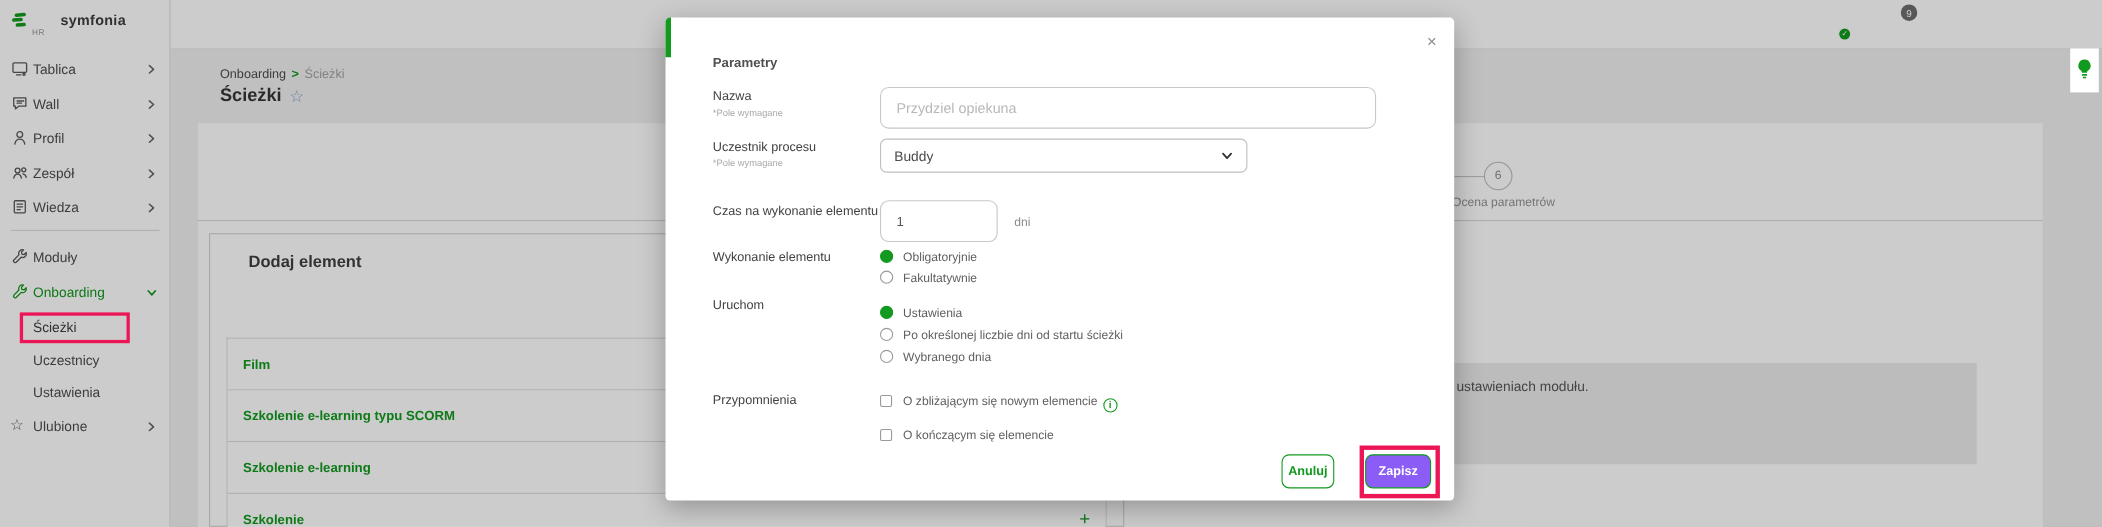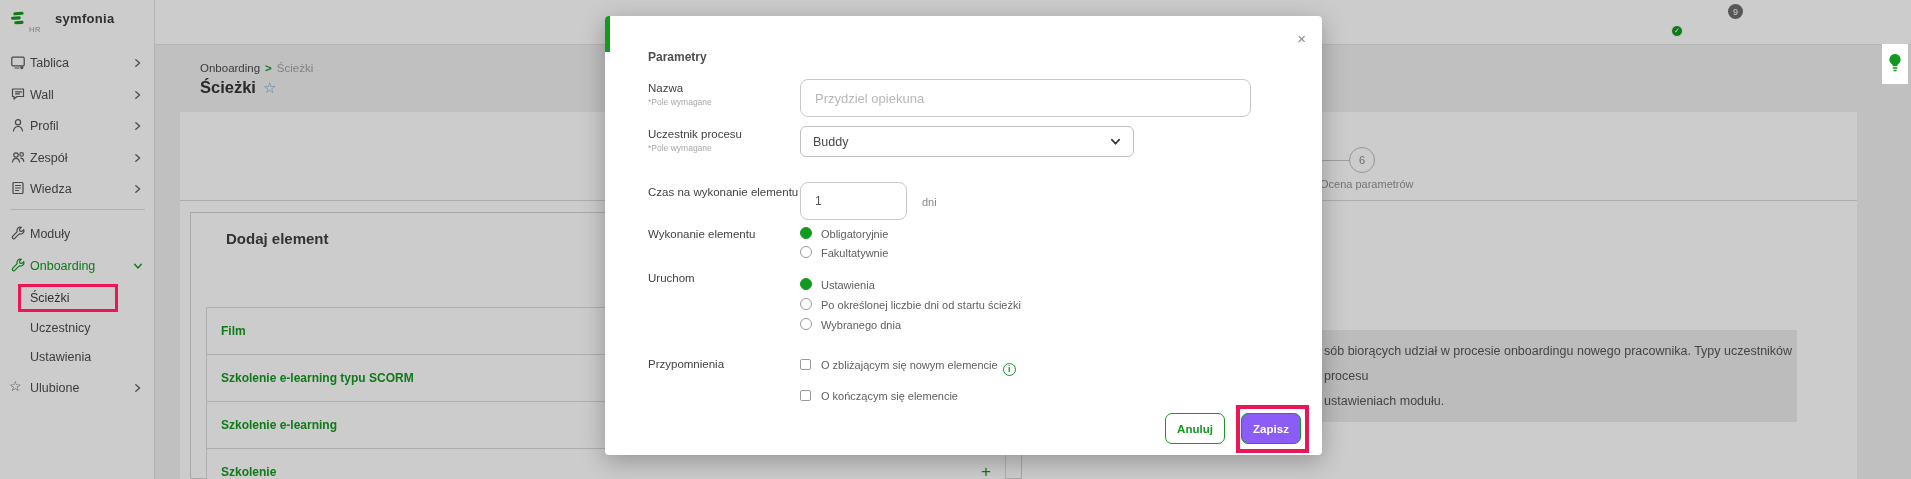--- a/index.html
+++ b/index.html
@@ -84,21 +84,21 @@
   .sel-val{font-size:12.5px;color:#4a4a4a;}
   .unit{position:absolute;font-size:11px;color:#8a8a8a;}
   .radio{position:absolute;width:12px;height:12px;border-radius:50%;border:1.5px solid #9a9a9a;background:#fff;cursor:pointer;}
   .radio.sel-on{background:#12991f;border-color:#12991f;}
   .opt-label{position:absolute;font-size:11px;color:#606060;}
   .cbox{position:absolute;width:11px;height:11px;border:1.5px solid #9a9a9a;border-radius:2px;background:#fff;cursor:pointer;}
   .info-ic{display:inline-flex;width:13px;height:13px;border:1.5px solid #12991f;border-radius:50%;color:#12991f;
     font-size:9px;font-weight:700;align-items:center;justify-content:center;vertical-align:-3px;margin-left:5px;font-style:normal;}
   .btn{position:absolute;height:31px;border-radius:7px;font-size:11.5px;font-weight:700;
     display:flex;align-items:center;justify-content:center;cursor:pointer;font-family:"Liberation Sans",sans-serif;}
-  .btn-cancel{left:560px;top:397px;width:60px;background:#fff;border:1px solid #12991f;color:#12991f;}
+  .btn-cancel{left:560px;top:397px;width:48px;background:#fff;border:1px solid #12991f;color:#12991f;}
   .btn-save{left:636px;top:397px;width:60px;background:#8b5cf6;border:1px solid #12991f;color:#fff;}
 
   
   .hl{border:3px solid #ec1657;z-index:9;pointer-events:none;}
   .hl-sidebar{left:18px;top:284px;width:100px;height:28px;}
   .hl-save{left:1236px;top:405px;width:73px;height:48px;border-width:4px;}
 </style>
 </head>
 <body>
 
@@ -335,21 +335,20 @@
       </div>
       <div class="row">
         <span class="row-label">Szkolenie</span>
         <span class="row-plus">+</span>
       </div>
     </div>
   </div>
 
   <div class="abs info-panel">
     <div class="info-text">
-      <div>sób biorących udział w procesie onboardingu nowego pracownika. Typy uczestników procesu</div>
       <div>ustawieniach modułu.</div>
     </div>
   </div>
 
   <div class="abs backdrop"></div>
 
   <div class="abs bulb-box">
     <svg width="16" height="22" viewBox="0 0 16 22">
       <path fill="#12991f" d="M8 1a5.6 5.6 0 0 0-3.3 10.1c.7.5 1.1 1.3 1.1 2.1h4.4c0-.8.4-1.6 1.1-2.1A5.6 5.6 0 0 0 8 1z"></path>
       <rect x="5.6" y="14.2" width="4.8" height="1.6" rx=".5" fill="#12991f"></rect>

